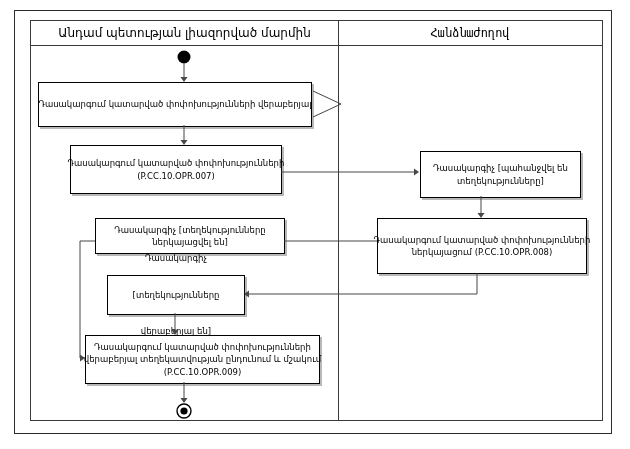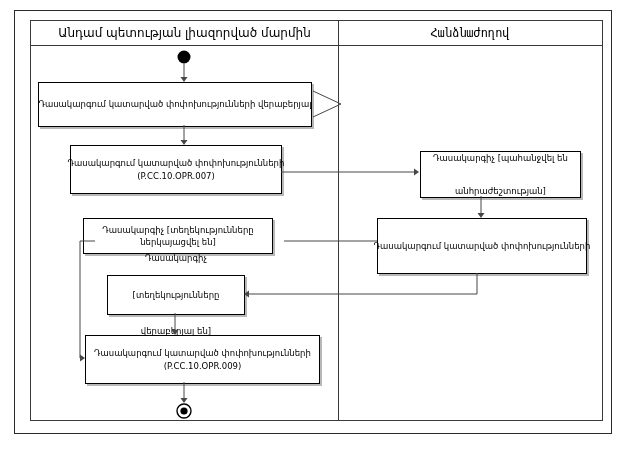--- a/index.html
+++ b/index.html
@@ -56,42 +56,44 @@
 
   <div class="node heavy" style="left:38px; top:82px; width:272px; height:43px;">
     <span>Դասակարգում կատարված փոփոխությունների վերաբերյալ</span>
   </div>
 
   <div class="node" style="left:70px; top:145px; width:210px; height:47px;">
     <span>Դասակարգում կատարված փոփոխությունների</span>
     <span>(P.CC.10.OPR.007)</span>
   </div>
 
-  <div class="node" style="left:420px; top:151px; width:159px; height:45px;justify-content:space-between;">
+  <div class="node" style="left:420px; top:151px; width:159px; height:45px;">
     <span>Դասակարգիչ [պահանջվել են</span>
-    <span>անհրաժեշտության]</span>
+    <span>տեղեկությունները]</span>
   </div>
 
   <div class="node" style="left:377px; top:218px; width:208px; height:54px;">
     <span>Դասակարգում կատարված փոփոխությունների</span>
+    <span>ներկայացում (P.CC.10.OPR.008)</span>
   </div>
 
-  <div class="node" style="left:83px; top:218px; width:188px; height:34px;">
+  <div class="node" style="left:95px; top:218px; width:188px; height:34px;">
     <span>Դասակարգիչ [տեղեկությունները</span>
     <span>ներկայացվել են]</span>
   </div>
 
   <div class="node" style="left:107px; top:275px; width:136px; height:38px;gap:24px;">
     <span>Դասակարգիչ</span>
     <span>[տեղեկությունները</span>
     <span>վերաբերյալ են]</span>
   </div>
 
   <div class="node" style="left:85px; top:335px; width:233px; height:47px;">
     <span>Դասակարգում կատարված փոփոխությունների</span>
+    <span>վերաբերյալ տեղեկատվության ընդունում և մշակում</span>
     <span>(P.CC.10.OPR.009)</span>
   </div>
 
   <svg id="edges" width="630" height="449" viewBox="0 0 630 449">
 
     <circle cx="184" cy="57" r="6.5" fill="#000"></circle>
 
     <path d="M184,63.5 V77.5" stroke="#474747" fill="none"></path>
     <polygon points="180.5,77 187.5,77 184,82" fill="#474747"></polygon>
 

